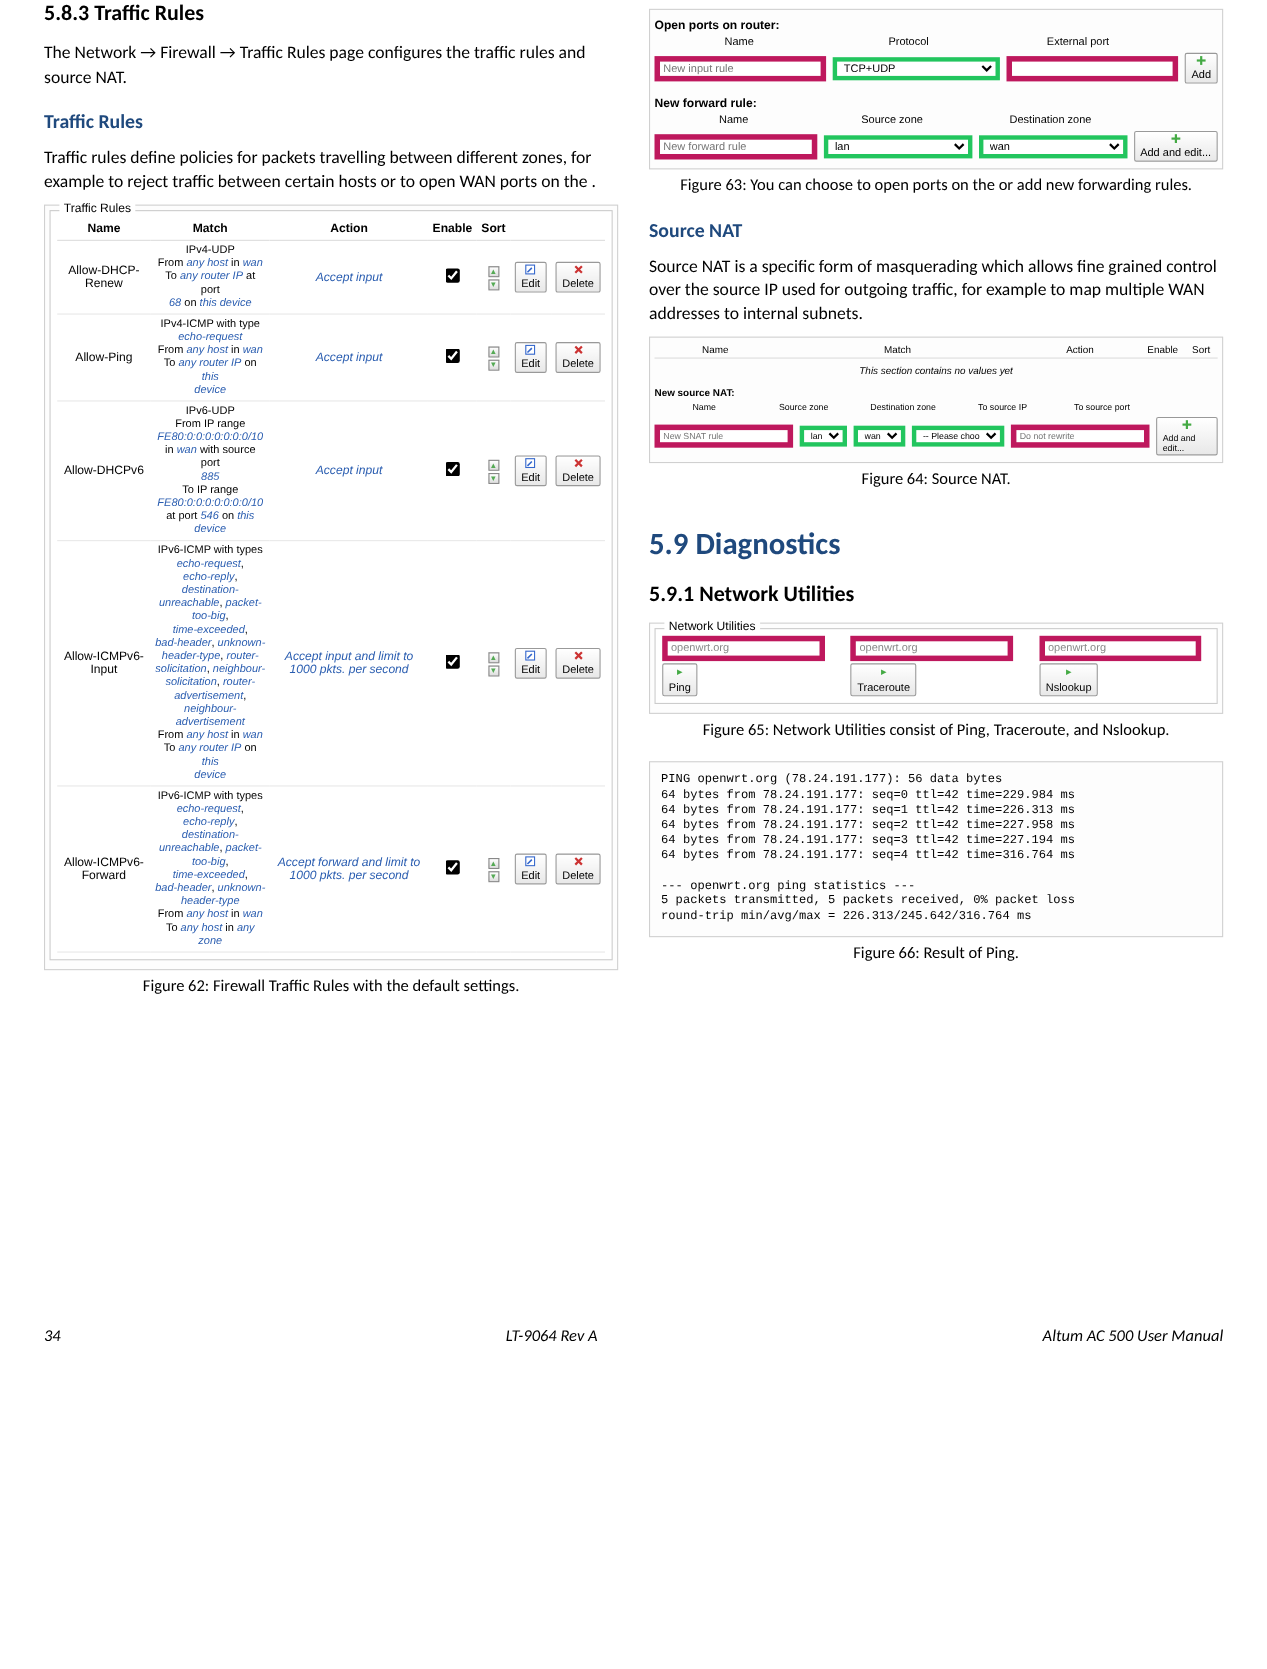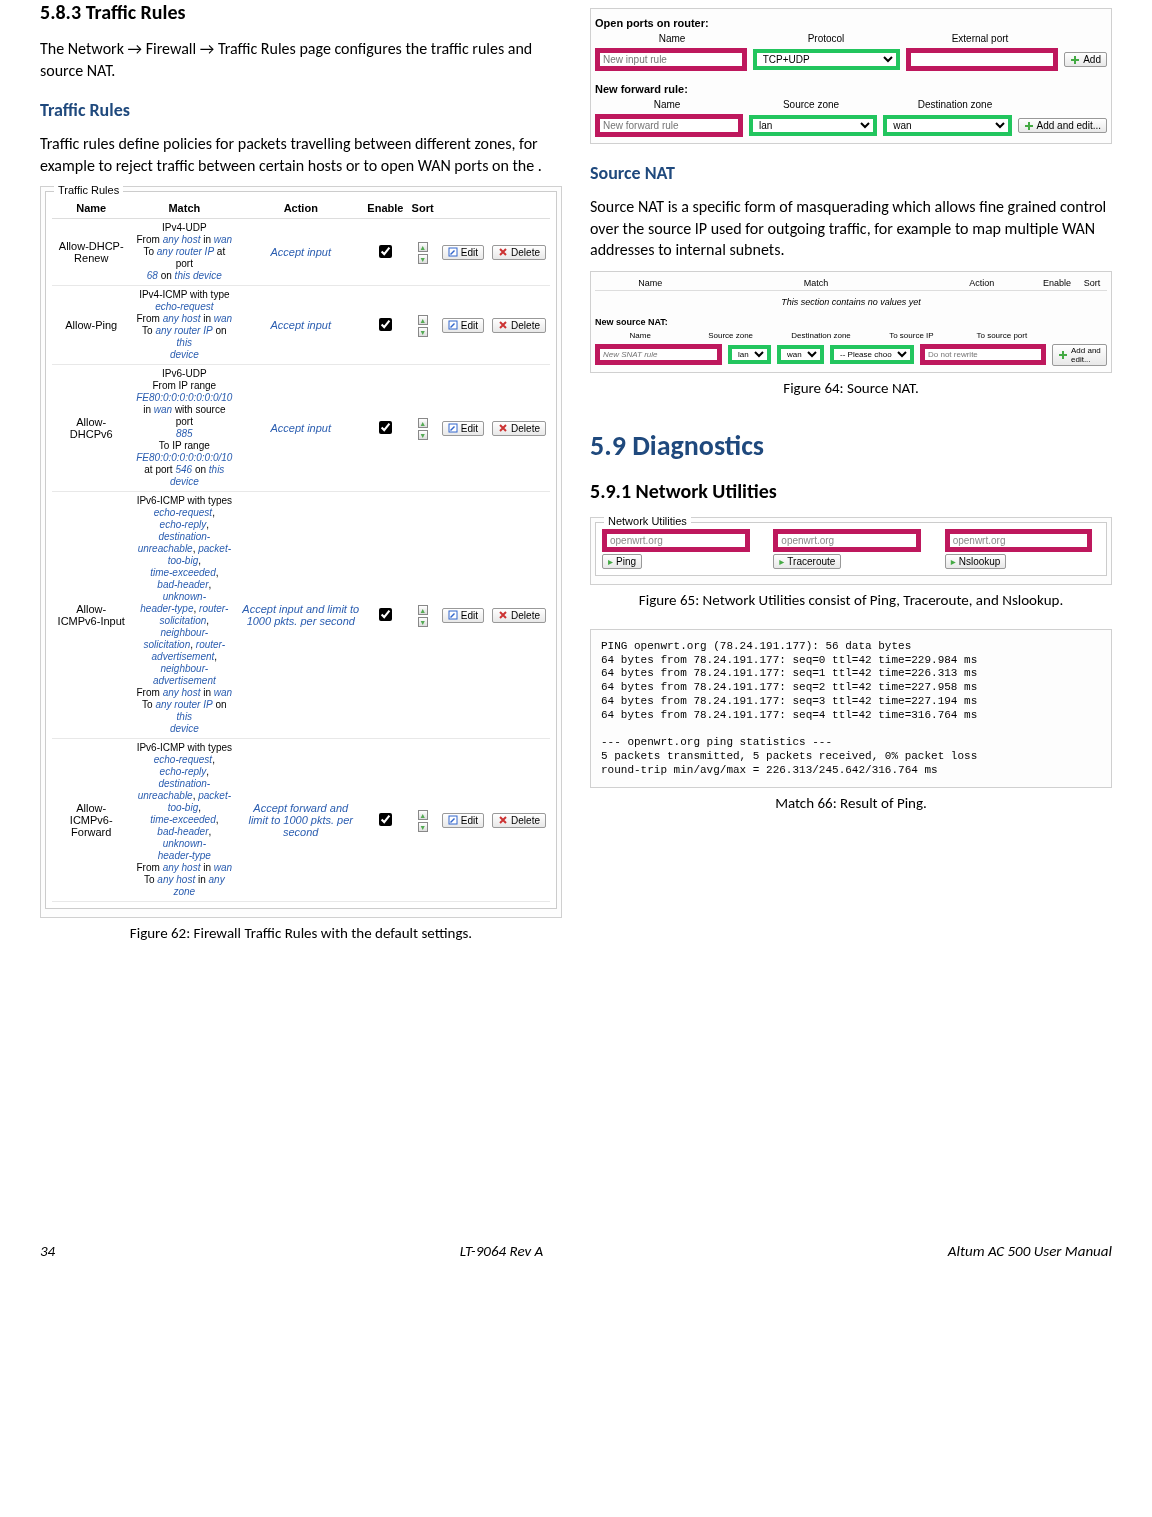--- a/index.html
+++ b/index.html
@@ -20,21 +20,21 @@
   .italic { }
   .caption { text-align: center; font-size: 15px; margin: 6px 0 18px 0; line-height: 1.3; }
   .figure { border: 1px solid #d0d0d0; background: #fdfdfd; padding: 4px; font-size: 11px; font-family: Tahoma, Verdana, sans-serif; color: #000; margin-top: 8px; }
   .figlegend { border: 1px solid #ccc; background: #fff; padding: 6px; font-size: 11px; position: relative; margin-bottom:4px; }
   .figlegend .lgtitle { position: absolute; top: -8px; left: 8px; background: #fff; padding: 0 4px; font-size: 11px; }
   .tbl { width: 100%; border-collapse: collapse; font-size: 11px; }
   .tbl th { font-weight: bold; text-align: center; padding: 4px; border-bottom: 1px solid #ddd; }
   .tbl td { padding: 3px 4px; border-bottom: 1px solid #e8e8e8; vertical-align: middle; text-align: center; }
   .blue { color: #2a5db0; font-style: italic; }
   .act { color: #2a5db0; font-style: italic; }
-  .btn { display: inline-flex; align-items: center; gap: 3px; border: 1px solid #999; background: linear-gradient(#fff,#e8e8e8); padding: 1px 5px; border-radius: 2px; font-size: 10px; font-family: Tahoma, sans-serif; cursor: pointer; }
+  .btn { display: inline-flex; align-items: center; gap: 3px; border: 1px solid #999; background: linear-gradient(#fff,#e8e8e8); padding: 1px 5px; border-radius: 2px; font-size: 10px; font-family: Tahoma, sans-serif; cursor: pointer; flex-direction: column; }
   .ic { display: inline-block; width: 10px; height: 10px; border: 1px solid #888; background: linear-gradient(#fff,#ddd); }
   .ic-up::after { content: "▲"; font-size: 7px; color: #5a5; display:block; text-align:center; line-height:9px; }
   .ic-down::after { content: "▼"; font-size: 7px; color: #5a5; display:block; text-align:center; line-height:9px; }
   .ic-edit { width:10px; height:10px; display:inline-block; }
   .ic-edit svg { width:10px; height:10px; }
   .ic-del { width:10px; height:10px; display:inline-block; }
   .ic-del svg { width:10px; height:10px; }
   .ic-add { width:10px; height:10px; display:inline-block; }
   .ic-add svg { width:10px; height:10px; }
   .cb { accent-color: #000; }
@@ -194,20 +194,21 @@
         <select class="select-sm" style="flex:1"><option>wan</option></select>
         <span class="btn">
             <span class="ic-add"><svg viewBox="0 0 10 10">
                 <rect x="4" y="1" width="2" height="8" fill="#4a4"></rect>
                 <rect x="1" y="4" width="8" height="2" fill="#4a4"></rect>
               </svg></span>
             <span>Add and edit...</span>
           </span>
       </div>
     </div>
+    <div class="caption">Figure 63: You can choose to open ports on the     or add new forwarding rules.</div>
 
     <h4>Source NAT</h4>
     <p>Source NAT is a specific form of masquerading which allows fine grained control over the source IP used for outgoing traffic, for example to map multiple WAN addresses to internal subnets.</p>
 
     <div class="figure" style="font-size:9px;">
       <div class="hdr-row" style="border-bottom:1px solid #ddd; font-size:9px;">
         <div style="flex:1">Name</div>
         <div style="flex:2">Match</div>
         <div style="flex:1">Action</div>
         <div style="flex:0 0 40px">Enable</div>
@@ -217,21 +218,21 @@
       <div class="sectlbl" style="font-size:9px;">New source NAT:</div>
       <div class="hdr-row" style="font-size:8px;">
         <div>Name</div>
         <div>Source zone</div>
         <div>Destination zone</div>
         <div>To source IP</div>
         <div>To source port</div>
         <div style="flex:0 0 60px"></div>
       </div>
       <div class="rowflex" style="font-size:8px;">
-        <input class="input-sm" style="flex: 1 1 0%; font-size: 8px; font-style: italic;" placeholder="New SNAT rule">
+        <input class="input-sm" style="flex: 1 1 0%; font-size: 8px;" placeholder="New SNAT rule">
         <select class="select-sm" style="flex:1;font-size:8px;"><option>lan</option></select>
         <select class="select-sm" style="flex:1;font-size:8px;"><option>wan</option></select>
         <select class="select-sm" style="flex:1;font-size:8px;"><option>-- Please choo</option></select>
         <input class="input-sm" style="flex: 1 1 0%; font-size: 8px;" placeholder="Do not rewrite">
         <span class="btn" style="font-size:8px;">
             <span class="ic-add"><svg viewBox="0 0 10 10">
                 <rect x="4" y="1" width="2" height="8" fill="#4a4"></rect>
                 <rect x="1" y="4" width="8" height="2" fill="#4a4"></rect>
               </svg></span>
             <span>Add and edit...</span>
@@ -279,21 +280,21 @@
 64 bytes from 78.24.191.177: seq=1 ttl=42 time=226.313 ms
 64 bytes from 78.24.191.177: seq=2 ttl=42 time=227.958 ms
 64 bytes from 78.24.191.177: seq=3 ttl=42 time=227.194 ms
 64 bytes from 78.24.191.177: seq=4 ttl=42 time=316.764 ms
 
 --- openwrt.org ping statistics ---
 5 packets transmitted, 5 packets received, 0% packet loss
 round-trip min/avg/max = 226.313/245.642/316.764 ms</div>
     </div>
     <div class="caption">
-      <span>Match 66: Result of </span><span class="italic">Ping</span><span>.</span>
+      <span>Figure 66: Result of </span><span class="italic">Ping</span><span>.</span>
     </div>
   </div>
 </div>
 
 <div class="footer">
   <span>34</span>
   <span>LT-9064 Rev A</span>
   <span>Altum AC 500 User Manual</span>
 </div>
 

